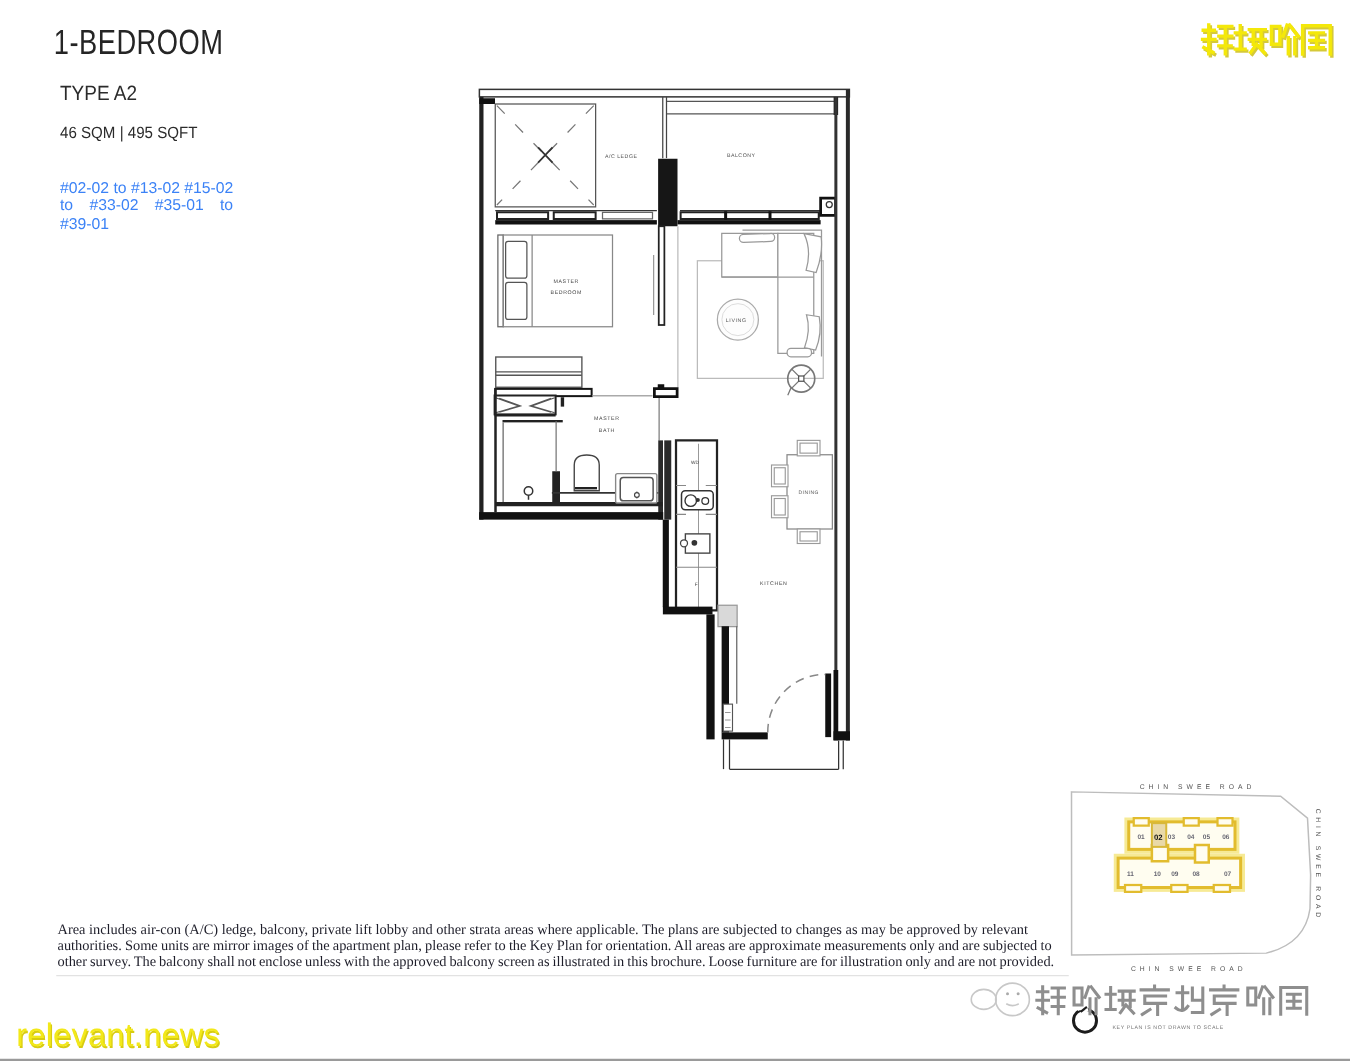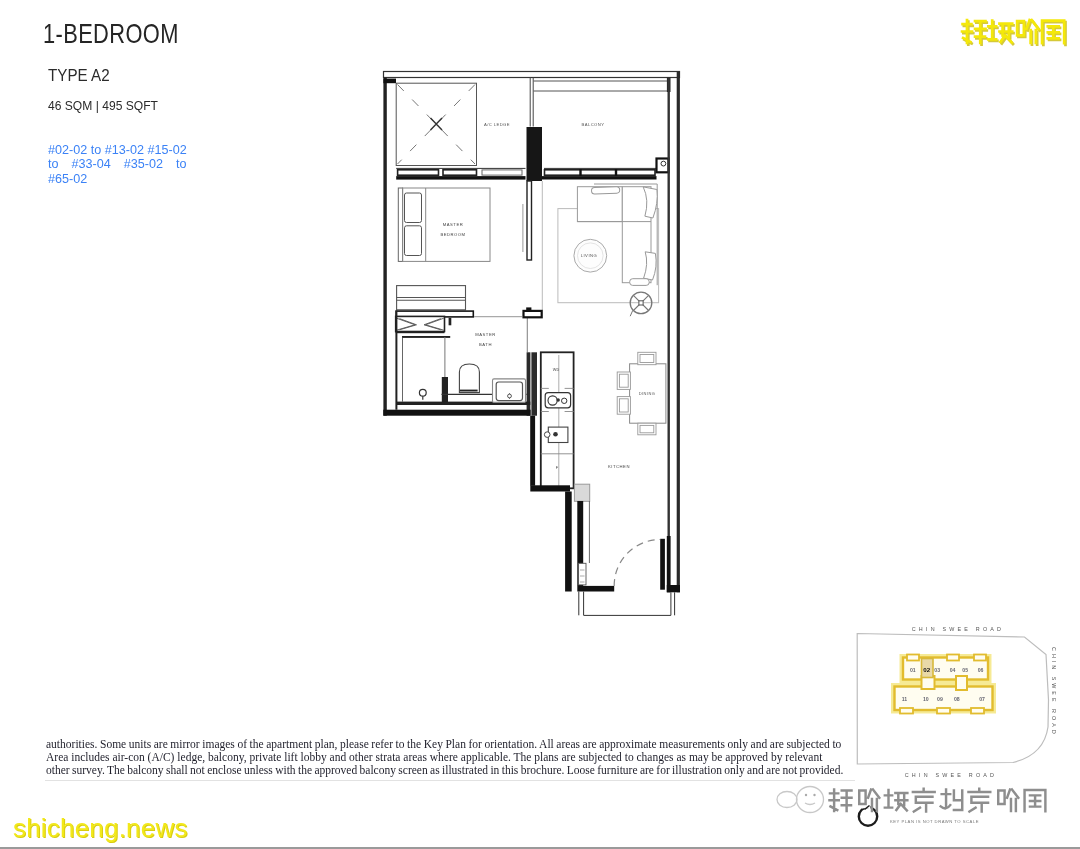--- a/index.html
+++ b/index.html
@@ -12,35 +12,35 @@
 <div class="abs" style="left:0;top:0;width:944px;height:849px;background:#ffffff">
 
 <div class="abs" style="left:43px;top:18px;font-size:28px;letter-spacing:0.5px;color:#252525;transform:scaleX(0.78);transform-origin:left top">1-BEDROOM</div>
 
 <div class="abs" style="left:48px;top:66px;font-size:16.5px;color:#2b2b2b;transform:scaleX(0.92);transform-origin:left top">TYPE A2</div>
 
 <div class="abs" style="left:48px;top:98px;font-size:13px;color:#2b2b2b;transform:scaleX(0.93);transform-origin:left top">46 SQM | 495 SQFT</div>
 
 <div class="abs" style="left:48px;top:142.5px;font-size:12.6px;line-height:14.7px;color:#3b82f6;white-space:nowrap">
 <div>#02-02 to #13-02 #15-02</div>
-<div style="word-spacing:9.5px">to #33-04 #35-02 to</div>
-<div>#65-02</div>
+<div style="word-spacing:9.5px">to #33-02 #35-01 to</div>
+<div>#39-01</div>
 </div>
 
 <div class="abs serif" style="left:46px;top:737.5px;font-size:11.5px;line-height:13.2px;color:#1e1e2a;white-space:nowrap">
+<div>Area includes air-con (A/C) ledge, balcony, private lift lobby and other strata areas where applicable. The plans are subjected to changes as may be approved by relevant</div>
 <div style="word-spacing:-0.3px">authorities. Some units are mirror images of the apartment plan, please refer to the Key Plan for orientation. All areas are approximate measurements only and are subjected to</div>
-<div>Area includes air-con (A/C) ledge, balcony, private lift lobby and other strata areas where applicable. The plans are subjected to changes as may be approved by relevant</div>
 <div style="word-spacing:-0.5px">other survey. The balcony shall not enclose unless with the approved balcony screen as illustrated in this brochure. Loose furniture are for illustration only and are not provided.</div>
 </div>
 
 <div class="abs" style="left:45px;top:780px;width:810px;height:1px;background:#e2e2e2"></div>
 
 <div class="abs" style="left:0;top:846.6px;width:1080px;height:2.4px;background:#9a9a9a"></div>
 
-<div class="abs" style="left:13px;top:813px;font-size:26px;color:#f2e81a;text-shadow:1px 1px 0 #d8cc10;letter-spacing:0.2px">shicheng.news</div>
+<div class="abs" style="left:13px;top:813px;font-size:26px;color:#f2e81a;text-shadow:1px 1px 0 #d8cc10;letter-spacing:0.2px">relevant.news</div>
 
 <svg class="abs" style="left:0;top:0" width="1080" height="849" viewBox="0 0 1080 849" fill="none">
 
 <rect x="383.5" y="71.5" width="296" height="6" fill="#fff" stroke="#333" stroke-width="1.2"></rect>
 
 <rect x="383.4" y="77.5" width="3.4" height="338.2" fill="#222"></rect>
 <rect x="383.4" y="78.6" width="12.6" height="4.6" fill="#111"></rect>
 
 <g>
 <rect x="396.2" y="83.2" width="80.3" height="82.3" fill="#fff" stroke="#555" stroke-width="1"></rect>

